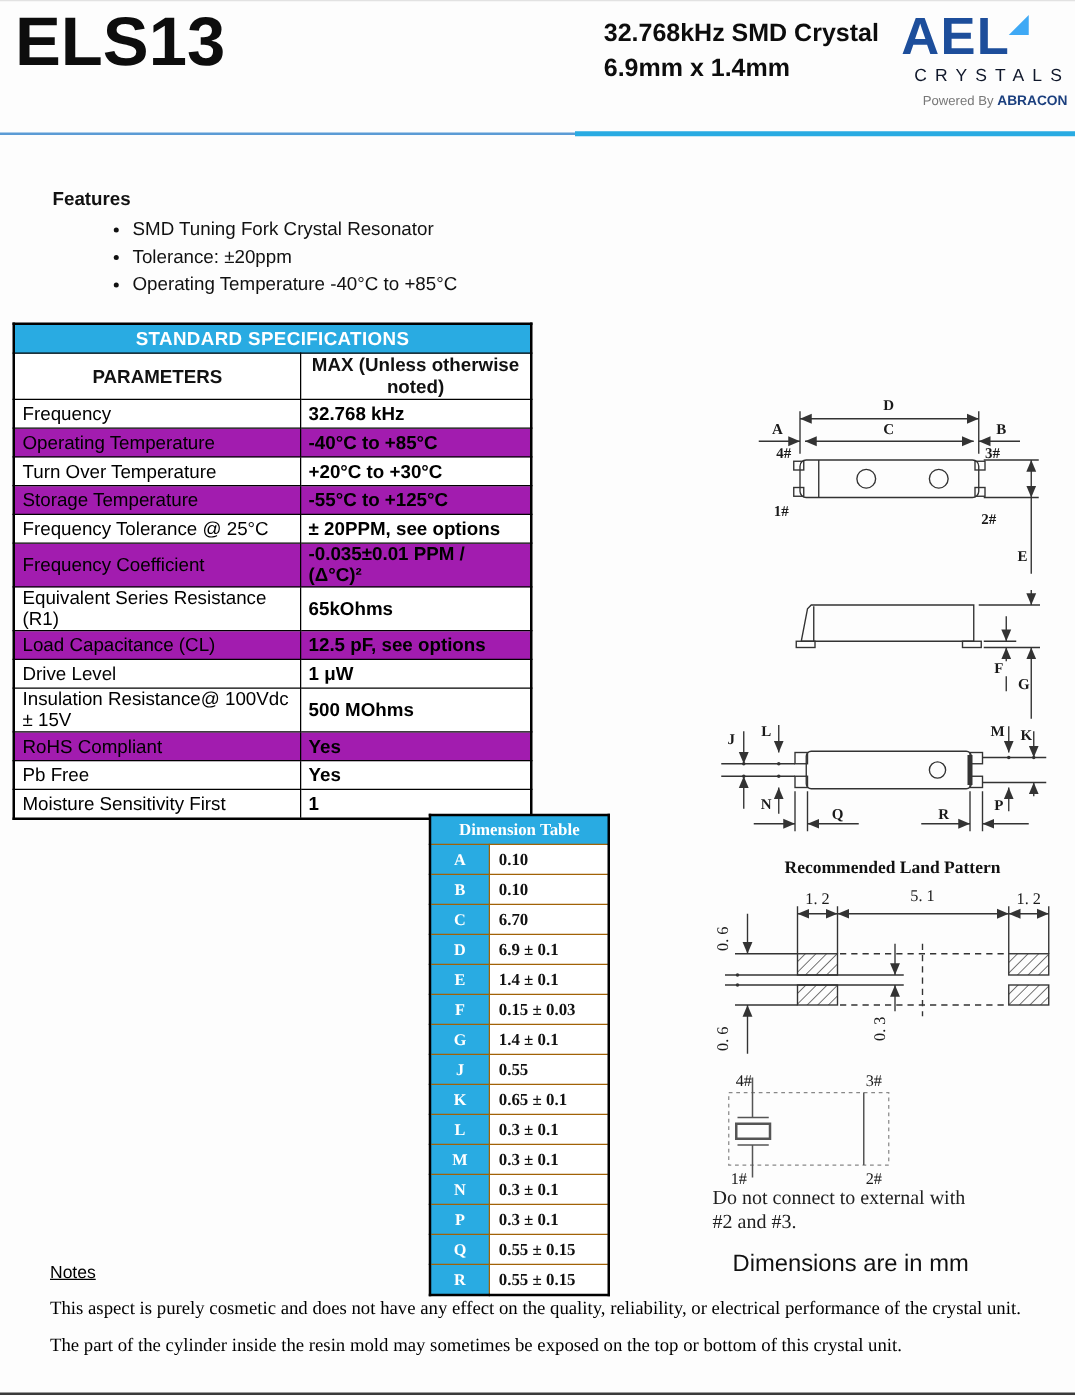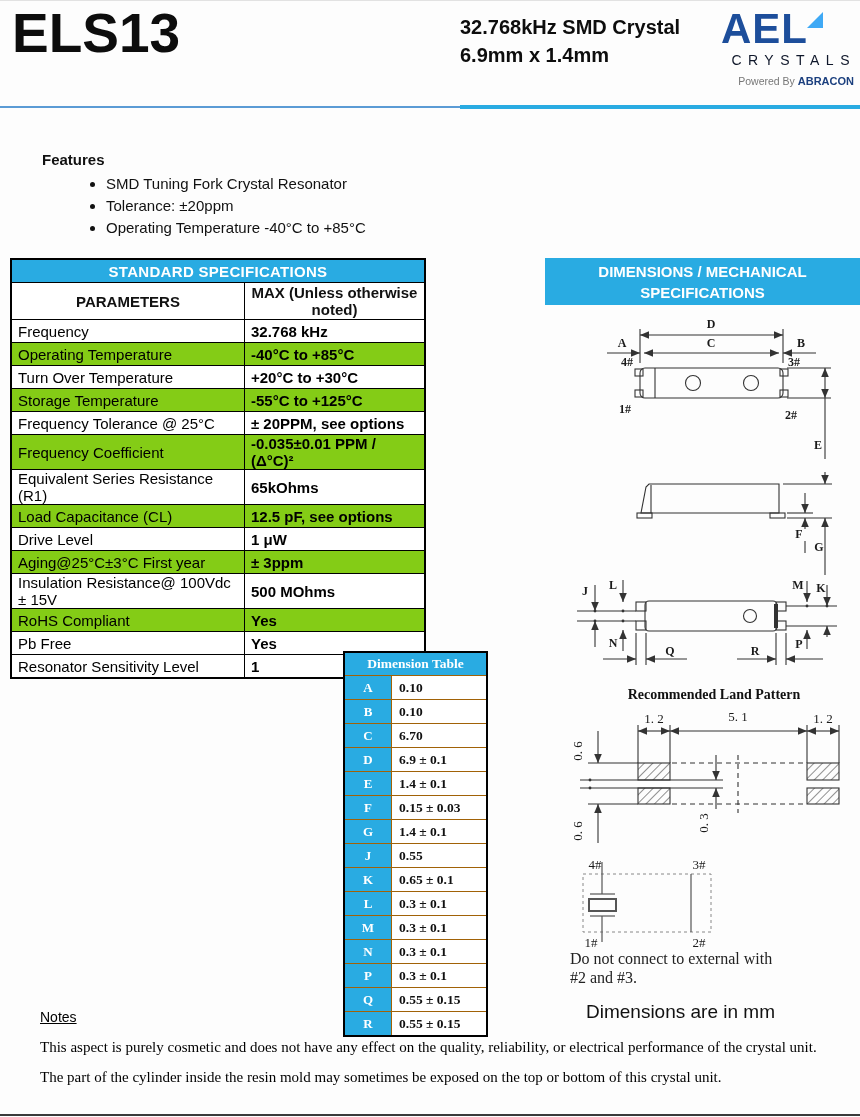--- a/index.html
+++ b/index.html
@@ -1,21 +1,21 @@
 <!DOCTYPE html>
 <html><head>
 <meta charset="utf-8">
 <style>
   html,body{margin:0;padding:0;background:#ffffff;}
   .page{position:relative;width:860px;height:1117px;background:#fdfdfd;
         font-family:"Liberation Sans",sans-serif;color:#111;overflow:hidden;
         border-top:1px solid #e2e2e2;}
   
   .product-title{position:absolute;left:12px;top:0;font-size:55px;font-weight:600;color:#0d0d0d;}
-  .subtitle{position:absolute;left:460px;top:12px;font-size:20px;font-weight:bold;line-height:28px;color:#0d0d0d;}
+  .subtitle{position:absolute;left:483px;top:12px;font-size:20px;font-weight:bold;line-height:28px;color:#0d0d0d;}
   .logo{position:absolute;left:688px;top:6px;width:168px;}
   .logo-mark{display:flex;align-items:flex-start;justify-content:center;}
   .logo-ael{font-size:42px;line-height:44px;font-weight:bold;color:#1d4e9b;letter-spacing:1px;}
   .logo-tri{width:0;height:0;border-bottom:16px solid #3fa9f5;border-left:16px solid transparent;margin:5px 0 0 -1px;}
   .logo-crystals{font-size:14px;letter-spacing:6.5px;color:#0f172a;margin-top:1px;text-align:right;padding-left:5px;}
   .powered{margin-top:7px;font-size:10.5px;color:#777;text-align:right;padding-right:2px;}
   .powered-brand{color:#1b3f7e;font-weight:bold;font-size:11px;}
   .rule-left{position:absolute;left:0;top:105px;width:860px;height:2px;background:#5b9bd5;}
   .rule-right{position:absolute;left:460px;top:104px;width:400px;height:4px;background:#29abe2;}
   
@@ -24,21 +24,21 @@
   .features ul{margin:0;padding-left:64px;font-size:15px;}
   .features li{margin-bottom:5px;}
   
   .spec-table{position:absolute;left:10px;top:257px;width:416px;border-collapse:collapse;
               border:2px solid #000;}
   .spec-table th,.spec-table td{border:1px solid #000;}
   .spec-title{background:#29abe2;color:#fff;font-size:15px;font-weight:bold;height:20px;letter-spacing:.3px;}
   .spec-hdr{font-size:15px;font-weight:bold;text-align:center;height:20px;background:#fff;}
   .spec-table td{font-size:15px;height:22px;padding:0 6px;color:#000;background:#fff;}
   .spec-table td.val{font-weight:bold;}
-  .spec-table tr.alt td{background:#84cc16;}
+  .spec-table tr.alt td{background:#a21caf;}
   
   .dims-header{position:absolute;left:545px;top:257px;width:315px;height:47px;background:#29abe2;
                color:#fff;font-weight:bold;font-size:15px;text-align:center;line-height:21px;
                padding-top:3px;box-sizing:border-box;}
   
   .dim-table{position:absolute;left:343px;top:650px;border-collapse:collapse;border:2px solid #000;
              font-family:"Liberation Serif",serif;}
   .dim-table th,.dim-table td{border:1px solid #a16207;}
   .dim-title{background:#29abe2;color:#fff;font-weight:bold;font-size:13.5px;height:20px;text-align:center;}
   .dim-key{background:#29abe2;color:#fff;font-weight:bold;font-size:13px;width:44px;text-align:center;height:21px;}
@@ -137,47 +137,39 @@
           <td class="val">65kOhms</td>
         </tr>
       <tr class="alt">
           <td>Load Capacitance (CL)</td>
           <td class="val">12.5 pF, see options</td>
         </tr>
       <tr>
           <td>Drive Level</td>
           <td class="val">1 μW</td>
         </tr>
-      <tr class="alt">
-          <td>Aging@25°C±3°C First year</td>
-          <td class="val">± 3ppm</td>
-        </tr>
       <tr>
           <td>Insulation Resistance@ 100Vdc ± 15V</td>
           <td class="val">500 MOhms</td>
         </tr>
       <tr class="alt">
           <td>RoHS Compliant</td>
           <td class="val">Yes</td>
         </tr>
       <tr>
           <td>Pb Free</td>
           <td class="val">Yes</td>
         </tr>
       <tr>
-          <td>Resonator Sensitivity Level</td>
+          <td>Moisture Sensitivity First</td>
           <td class="val">1</td>
         </tr>
     </tbody>
   </table>
 
-  <div class="dims-header">
-    <div>DIMENSIONS / MECHANICAL</div>
-    <div>SPECIFICATIONS</div>
-  </div>
 
   <svg id="svg-top" width="265" height="152" viewBox="0 0 265 152">
     <defs>
       <marker id="arT" viewBox="0 0 10 10" refX="9.5" refY="5" markerWidth="9" markerHeight="9" orient="auto-start-reverse">
           <path d="M0,1 L9.5,5 L0,9 z" fill="#333"></path>
         </marker>
     </defs>
     <g stroke="#333" stroke-width="1.1" fill="none">
       <line x1="65" y1="50" x2="65" y2="16"></line>
       <line x1="208" y1="50" x2="208" y2="16"></line>

